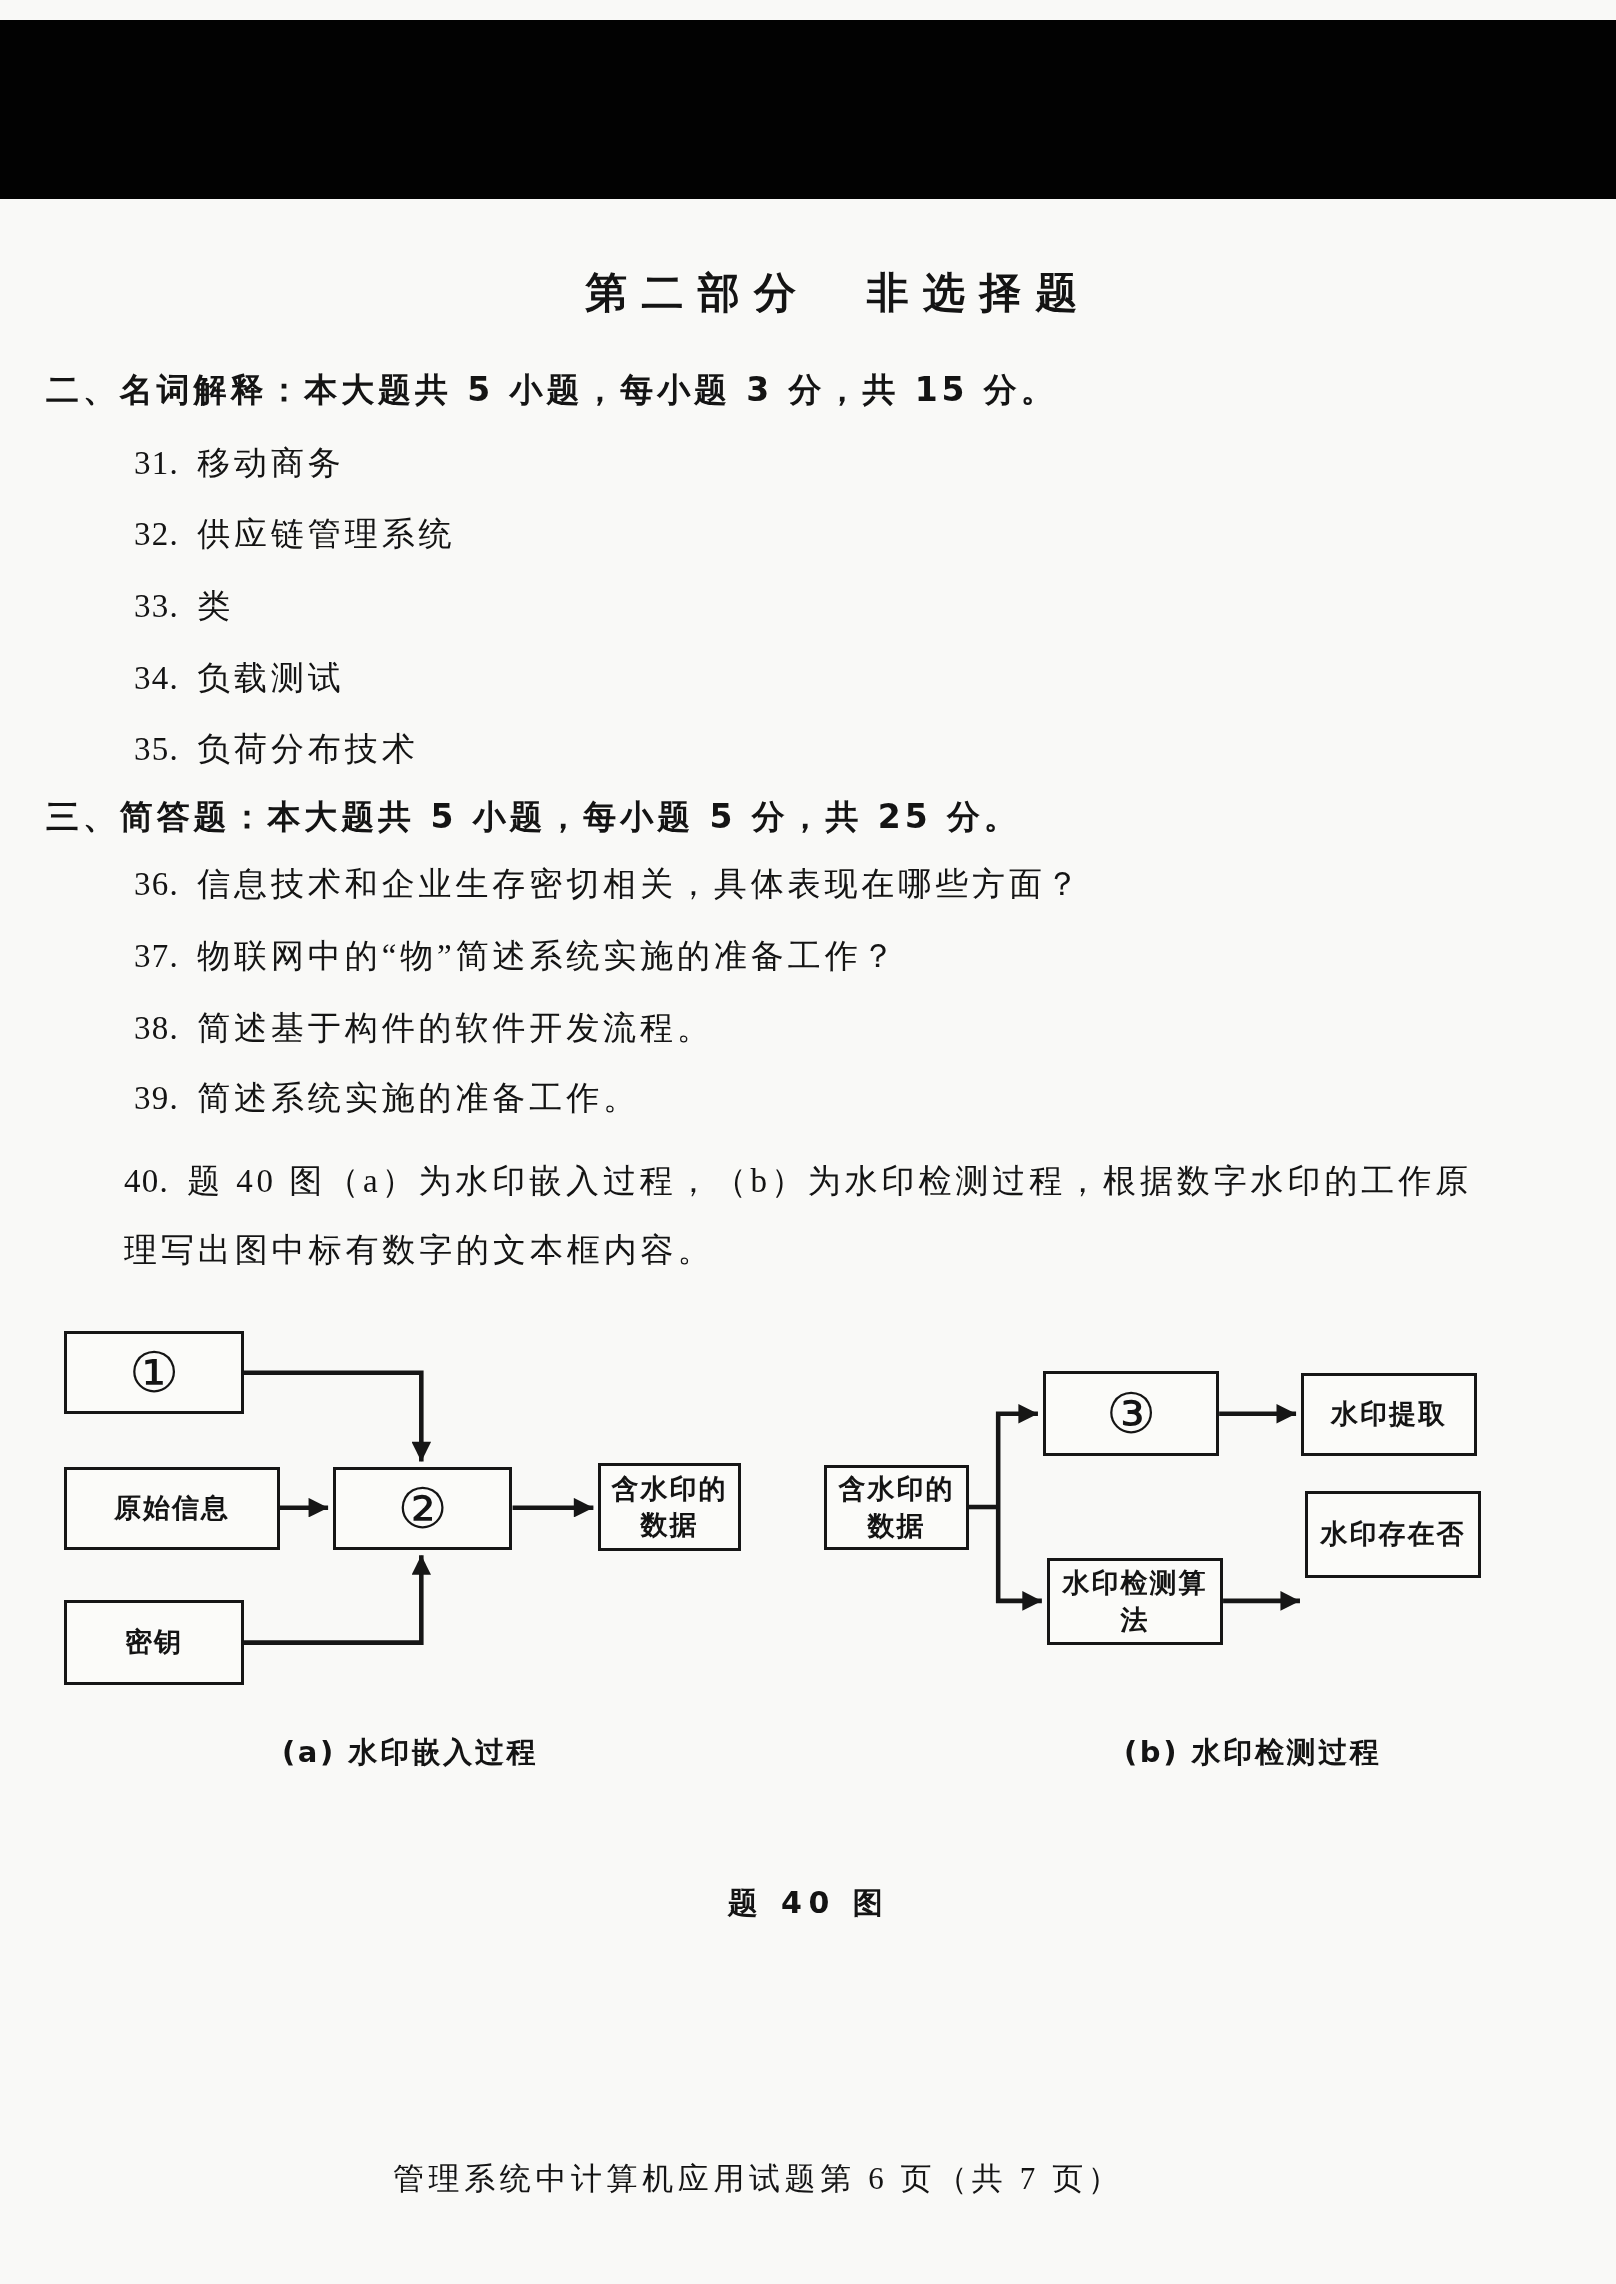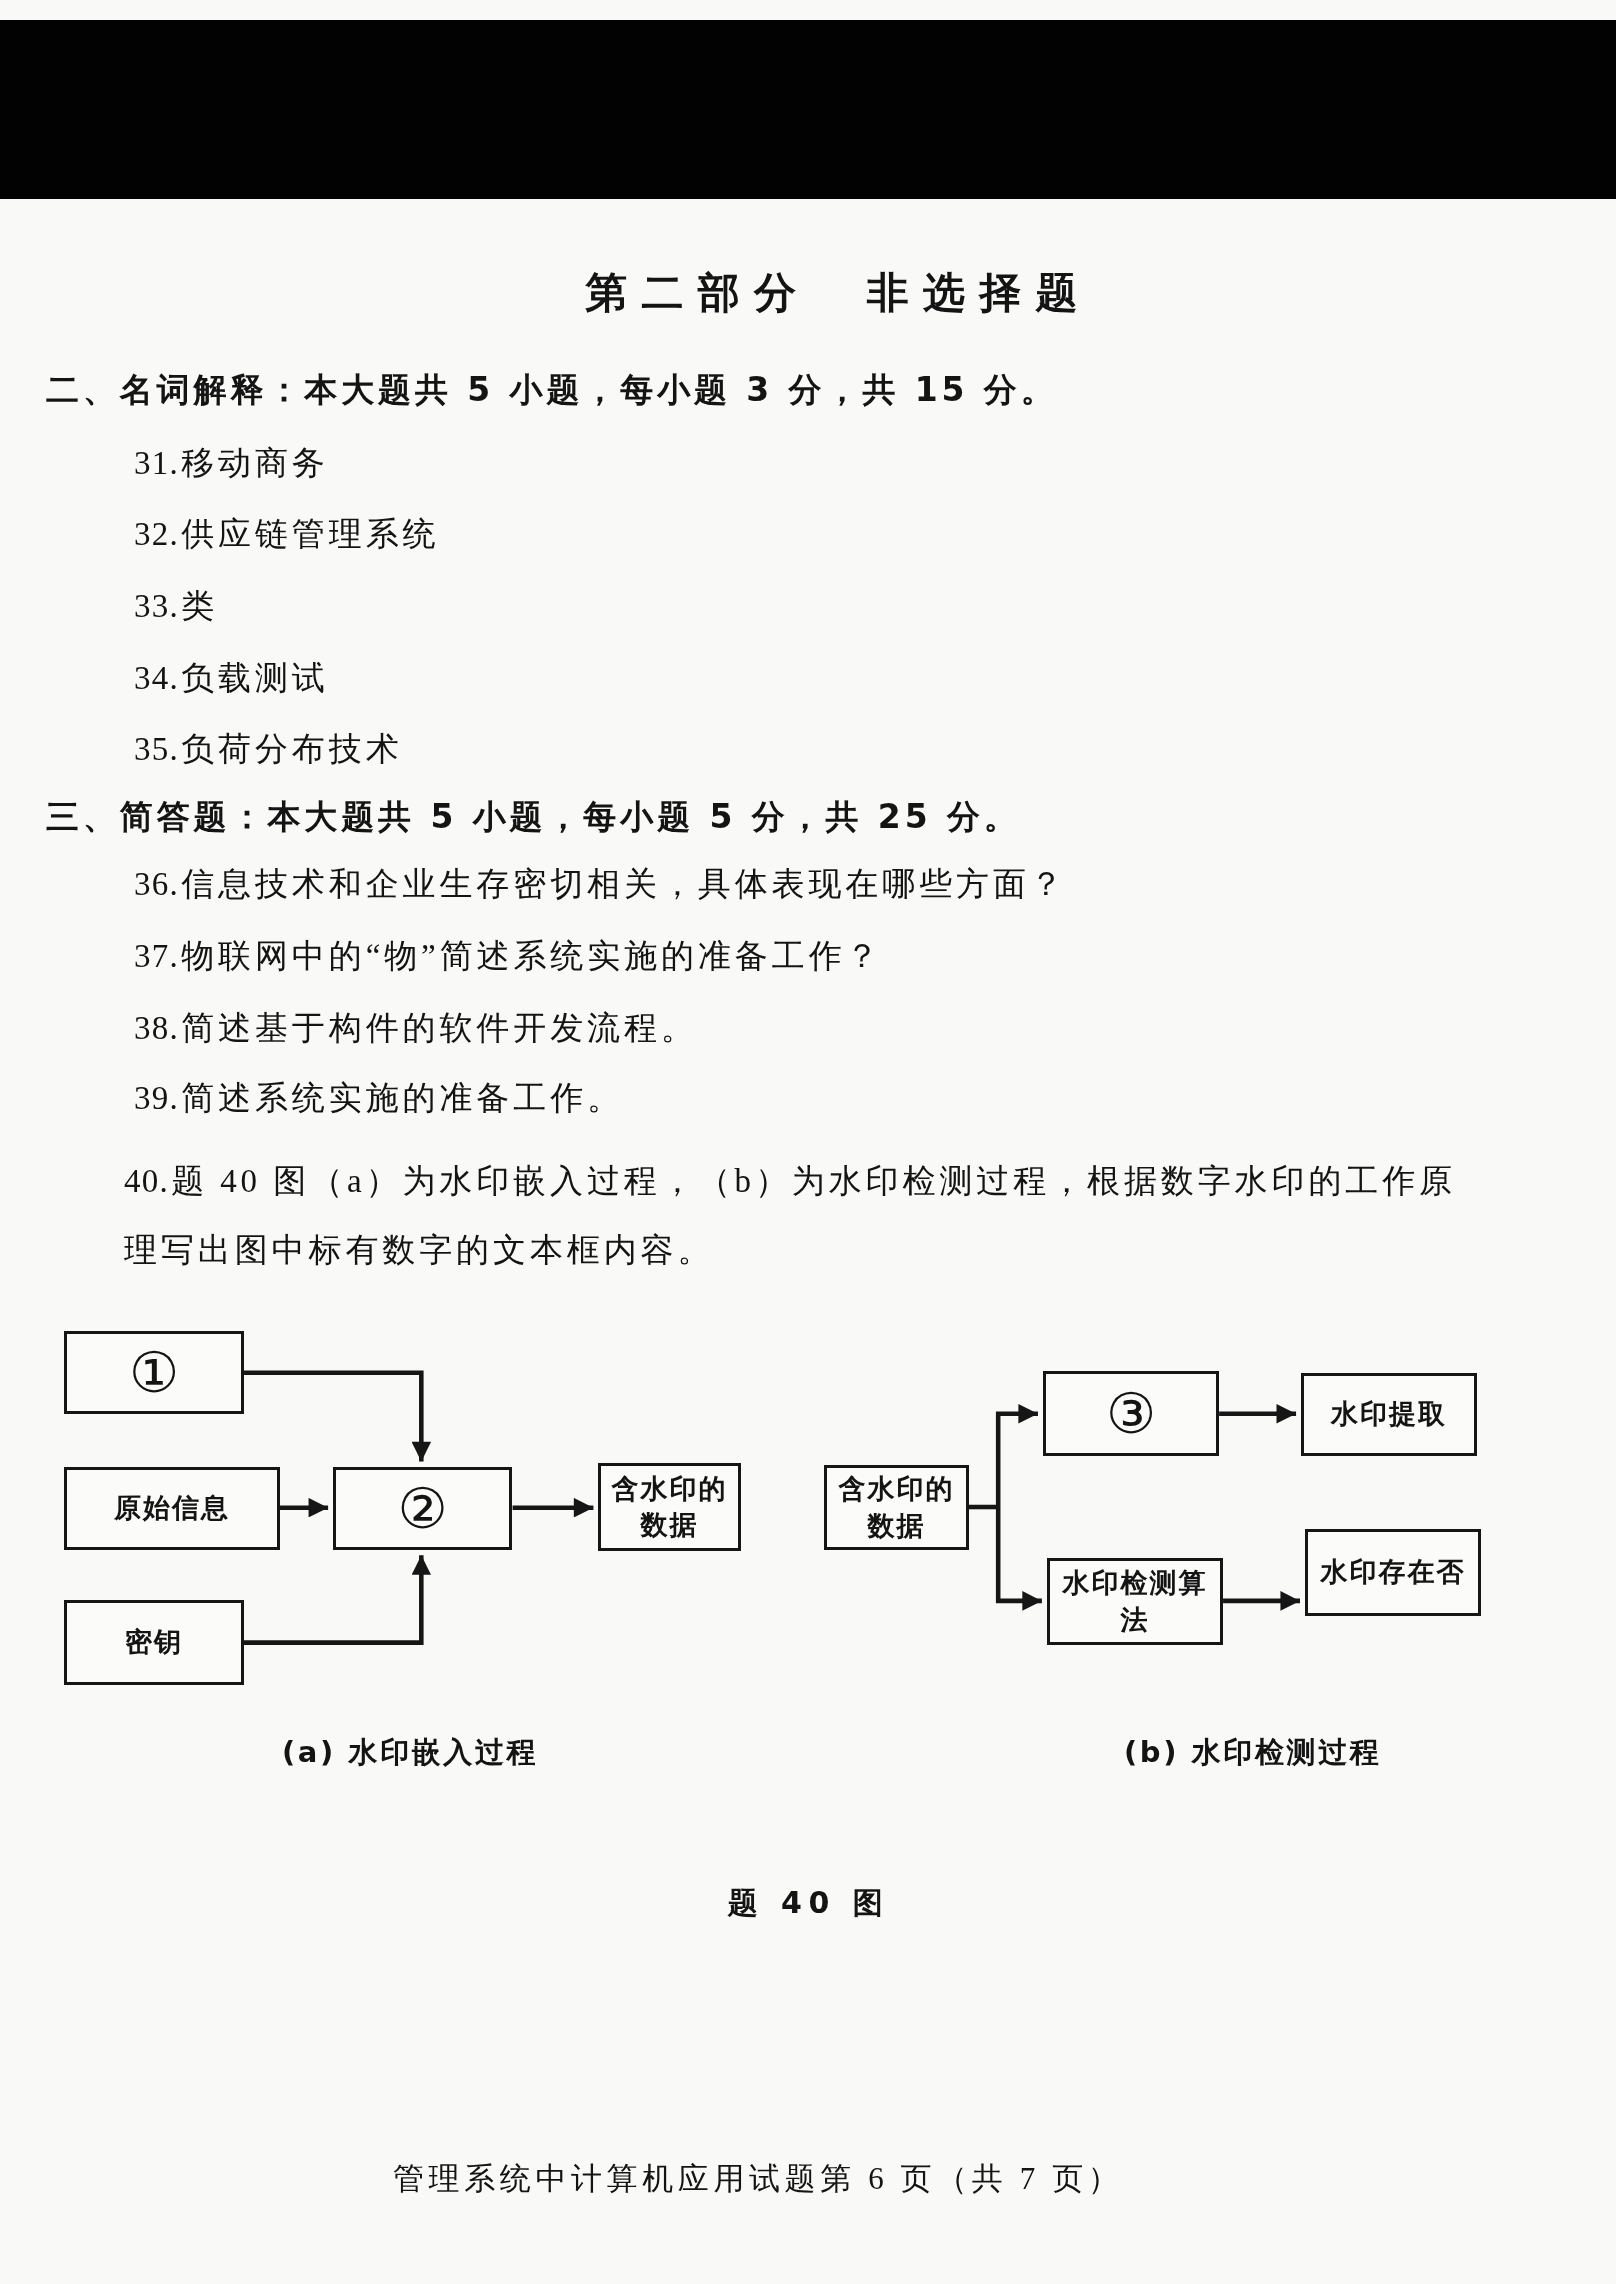--- a/index.html
+++ b/index.html
@@ -16,21 +16,21 @@
   }
   .sec-heading {
     position:absolute; left:46px; font-size:33px; font-weight:bold;
     letter-spacing:3.9px; line-height:1; white-space:nowrap;
   }
   .q {
     position:absolute; left:134px; font-size:33px; letter-spacing:3.9px;
     line-height:1; white-space:nowrap;
     font-family:"Liberation Serif","DejaVu Serif", serif;
   }
-  .q .qnum { letter-spacing:1.3px; margin-right:2px;text-align:right; }
+  .q .qnum { letter-spacing:1.3px; margin-right:18px;text-align:right; }
   .q40 { left:124px; }
   .fbox {
     position:absolute; box-sizing:border-box; border:3.3px solid #161616;
     background:#fbfbf9; display:flex; align-items:center; justify-content:center;
     text-align:center; font-weight:bold; font-size:27px; letter-spacing:2px;
     line-height:1.35; white-space:pre-line;
   }
   .circled { font-size:56px; font-weight:400; letter-spacing:0; line-height:1; }
   .connectors { position:absolute; left:0; top:0; pointer-events:none; }
   .fig-sub {
@@ -139,21 +139,21 @@
   <div class="fbox" style="left:1043px;top:1371px;width:176px;height:85px">
     <span class="circled">③</span>
   </div>
   <div class="fbox" style="left:1301px;top:1373px;width:176px;height:83px">
     <span>水印提取</span>
   </div>
   <div class="fbox" style="left:1047px;top:1558px;width:176px;height:87px">
     <span>水印检测算
 法</span>
   </div>
-  <div class="fbox" style="left:1305px;top:1529px;width:176px;height:87px">
+  <div class="fbox" style="left:1305px;top:1491px;width:176px;height:87px">
     <span>水印存在否</span>
   </div>
 
   <div class="fig-sub" style="left:282px;top:1738px">(a) 水印嵌入过程</div>
   <div class="fig-sub" style="left:1124px;top:1738px">(b) 水印检测过程</div>
 
   <div class="fig-caption">题 40 图</div>
 
   <div class="footer">管理系统中计算机应用试题第 6 页（共 7 页）</div>
 

